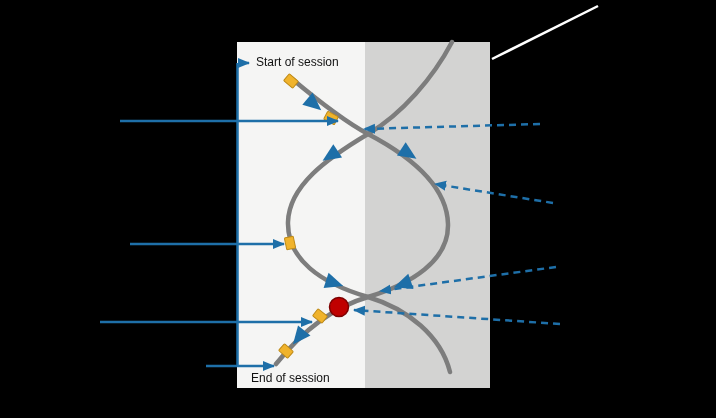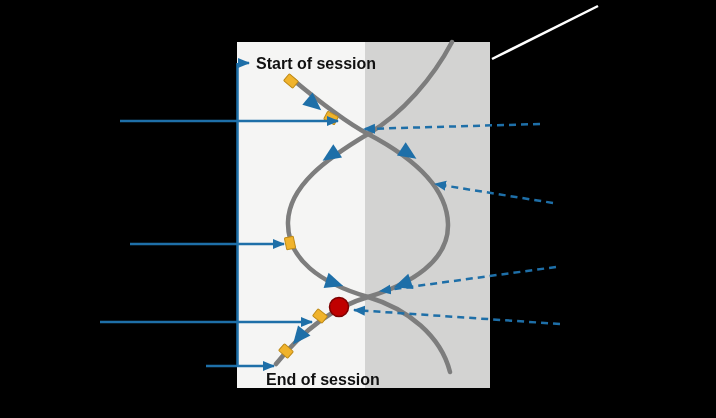--- a/index.html
+++ b/index.html
@@ -17,27 +17,27 @@
     position:absolute;left:237px;top:42px;width:128px;height:346px;
     background:var(--panel-light,#f5f5f4);
   }
   .panel-dark{
     position:absolute;left:365px;top:42px;width:125px;height:346px;
     background:var(--panel-dark,#d3d3d2);
   }
   svg.overlay{position:absolute;left:0;top:0;width:716px;height:418px;}
   .label{
     position:absolute;
-    font-weight:bold;
-    font-size:16px;
+    font-weight:normal;
+    font-size:12px;
     color:var(--label-text,#111);
     white-space:nowrap;
   }
   .label.start{left:256px;top:55px;}
-  .label.end{left:266px;top:371px;}
+  .label.end{left:251px;top:371px;}
 
   .gray-path{fill:none;stroke:var(--path-gray,#7d7d7d);stroke-width:4.5;stroke-linecap:round;}
   .blue-stroke{stroke:var(--arrow-blue,#1e6fa8);stroke-width:2.5;fill:none;}
   .dashed{stroke-dasharray:7 5;}
   .blue-fill{fill:var(--arrow-blue,#1e6fa8);}
   .tri{fill:var(--arrow-blue,#1e6fa8);stroke:none;}
   .chk{fill:var(--marker-yellow,#f0b32c);stroke:var(--marker-yellow-border,#bf8a16);stroke-width:1;}
   .dot{fill:var(--dot-red,#c00000);stroke:var(--dot-red-border,#7e0000);stroke-width:1.5;}
   .white-line{stroke:var(--callout-white,#fff);stroke-width:2.5;fill:none;}
 </style>

